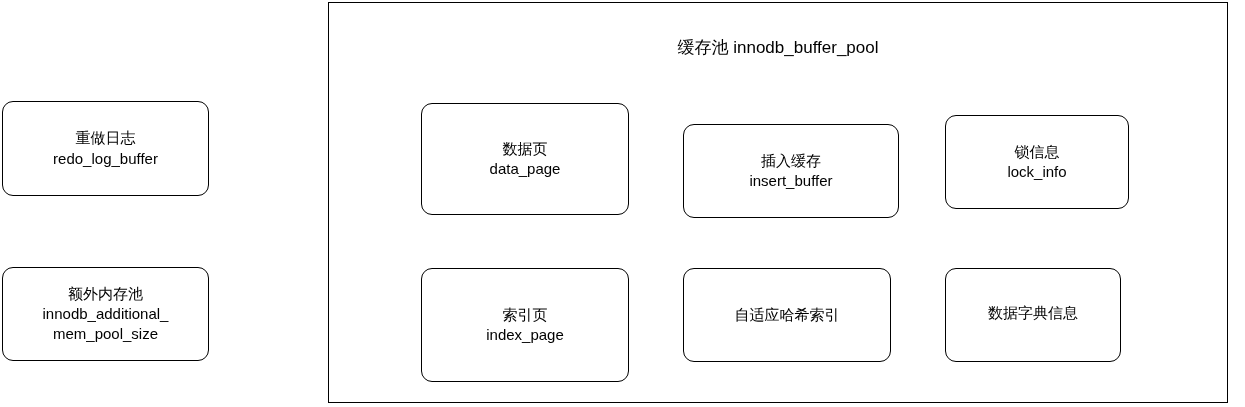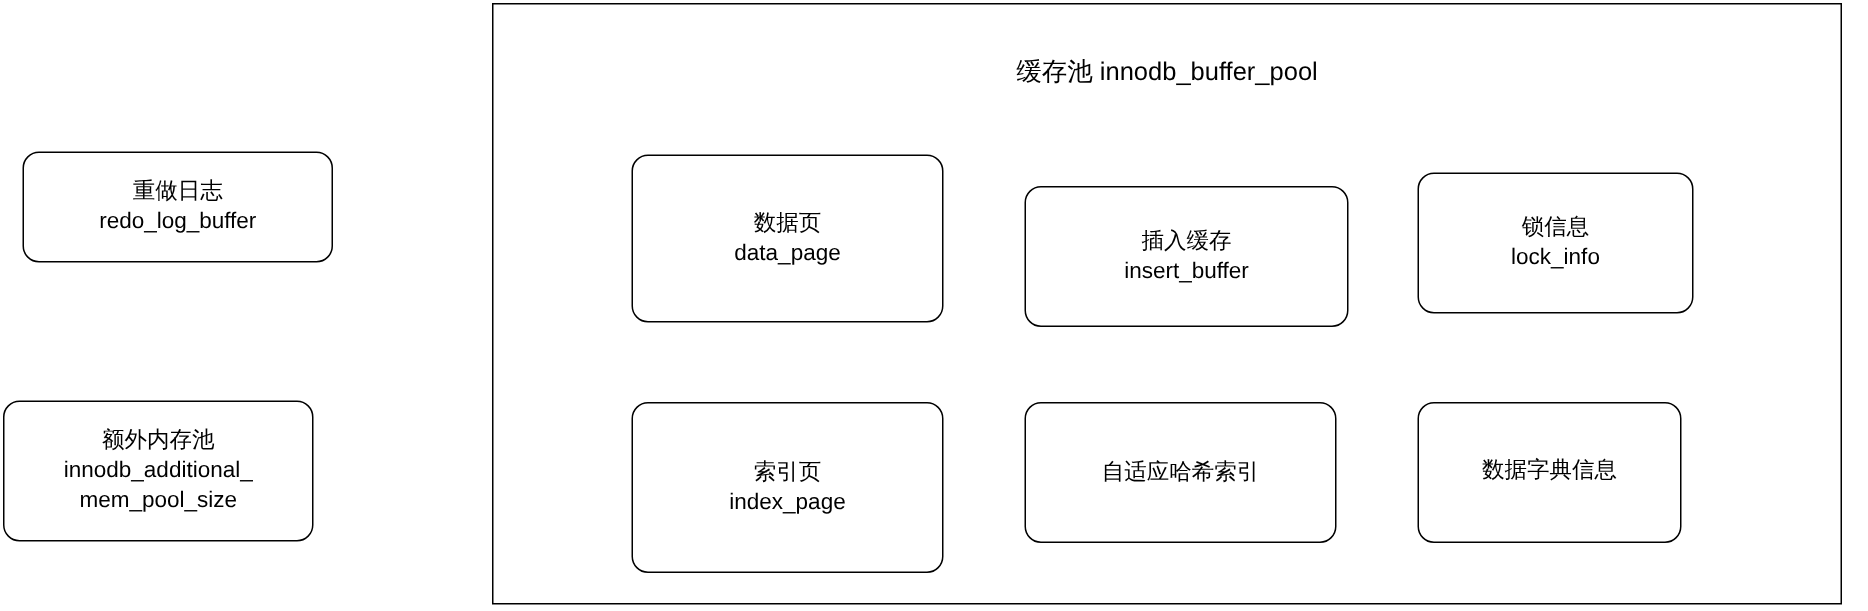--- a/index.html
+++ b/index.html
@@ -51,21 +51,21 @@
     font-size: 17px;
     line-height: 1.34;
     color: #000000;
   }
 </style>
 </head>
 <body>
 
 <div id="canvas">
 
-  <div class="node rounded" style="left:15px; top:101px; width:207px; height:74px;">
+  <div class="node rounded" style="left:2px; top:101px; width:207px; height:95px;">
     <span class="line">重做日志</span>
     <span class="line">redo_log_buffer</span>
   </div>
 
   <div class="node rounded" style="left:2px; top:267px; width:207px; height:94px;">
     <span class="line">额外内存池</span>
     <span class="line">innodb_additional_</span>
     <span class="line">mem_pool_size</span>
   </div>
 

